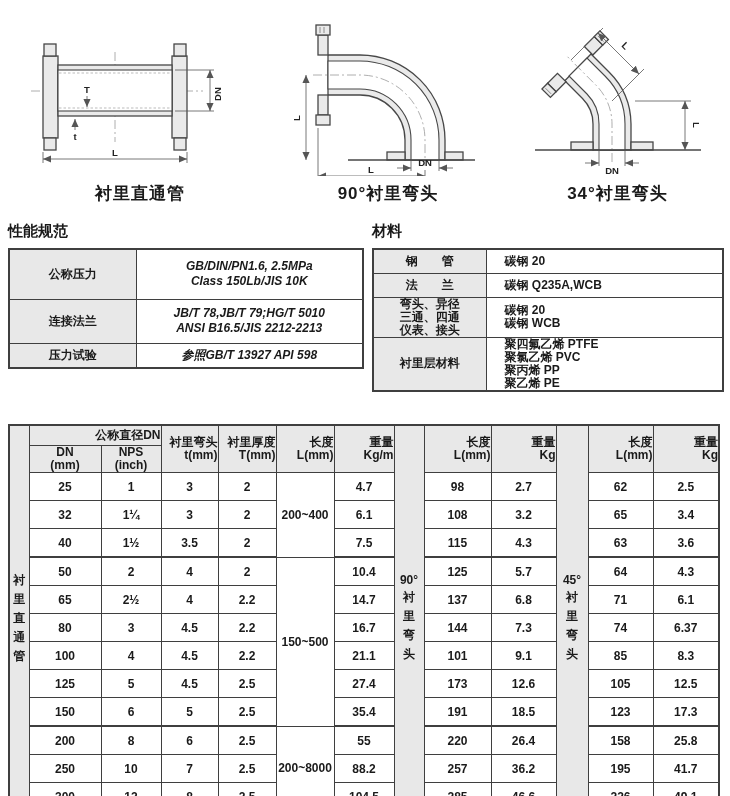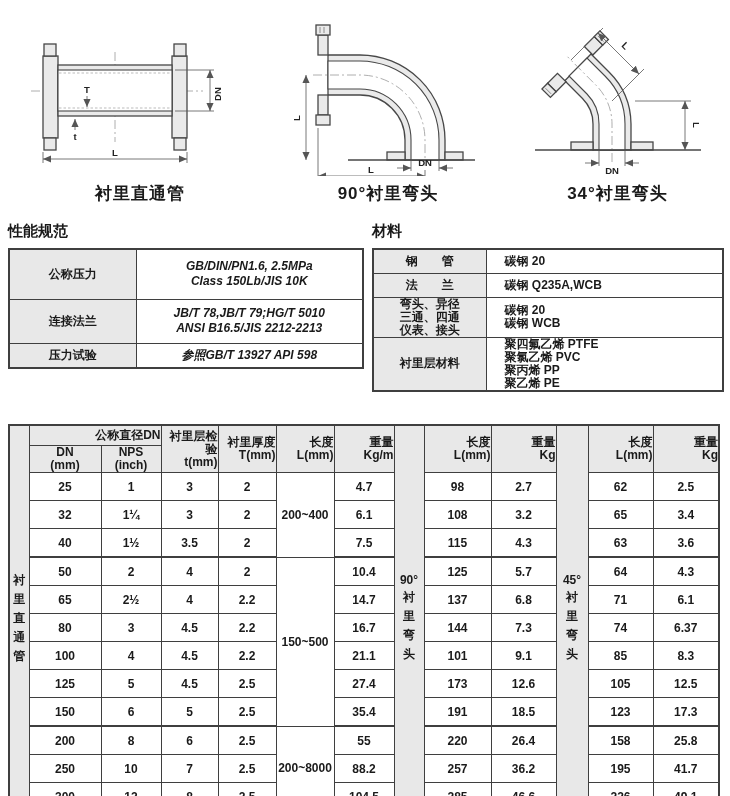--- a/index.html
+++ b/index.html
@@ -240,21 +240,21 @@
       <td rowspan="14" class="vlab">
         <div class="stack">
           <span>衬</span>
           <span>里</span>
           <span>直</span>
           <span>通</span>
           <span>管</span>
         </div>
       </td>
       <td colspan="2" class="hd">公称直径DN</td>
-      <td rowspan="2" class="hd pre">衬里层检验
+      <td rowspan="2" class="hd pre">衬里弯头
 t(mm)</td>
       <td rowspan="2" class="hd pre">衬里厚度
 T(mm)</td>
       <td rowspan="2" class="hd pre">长度
 L(mm)</td>
       <td rowspan="2" class="hd pre">重量
 Kg/m</td>
       <td rowspan="14" class="vlab">
         <div class="stack">
           <span>90°</span>

